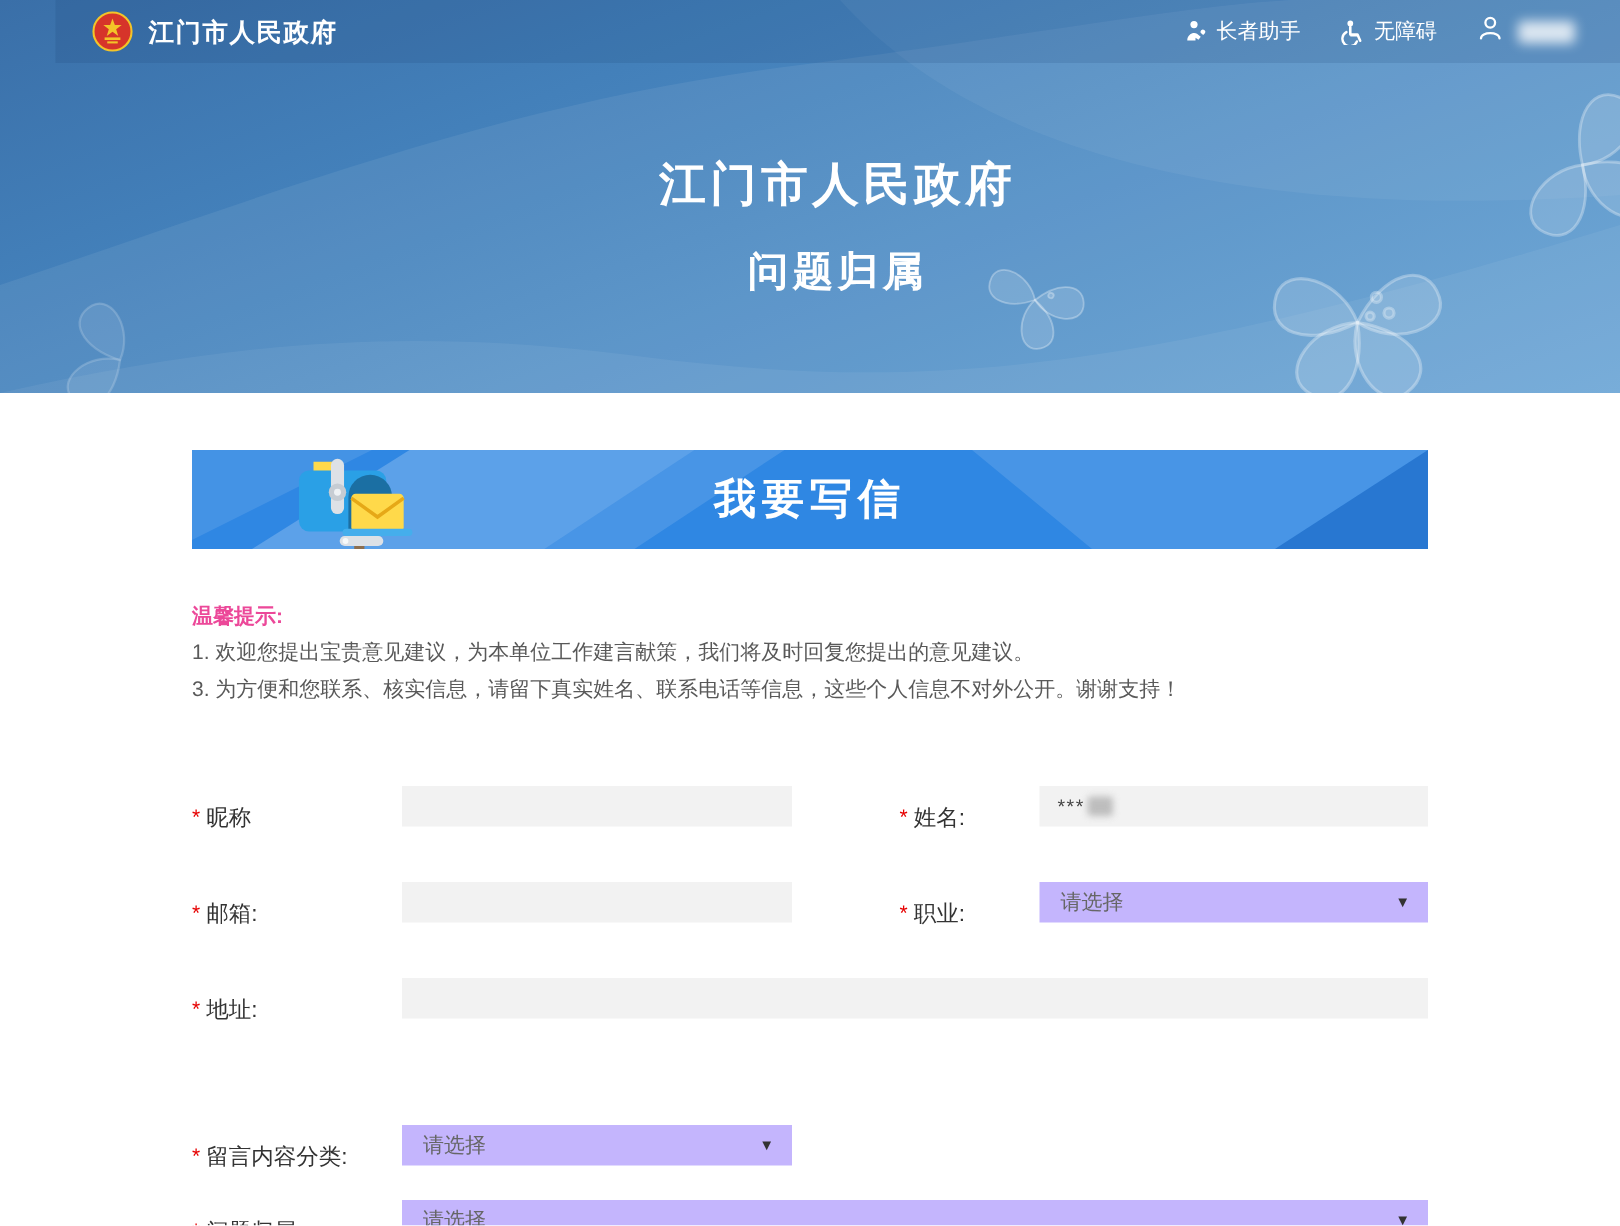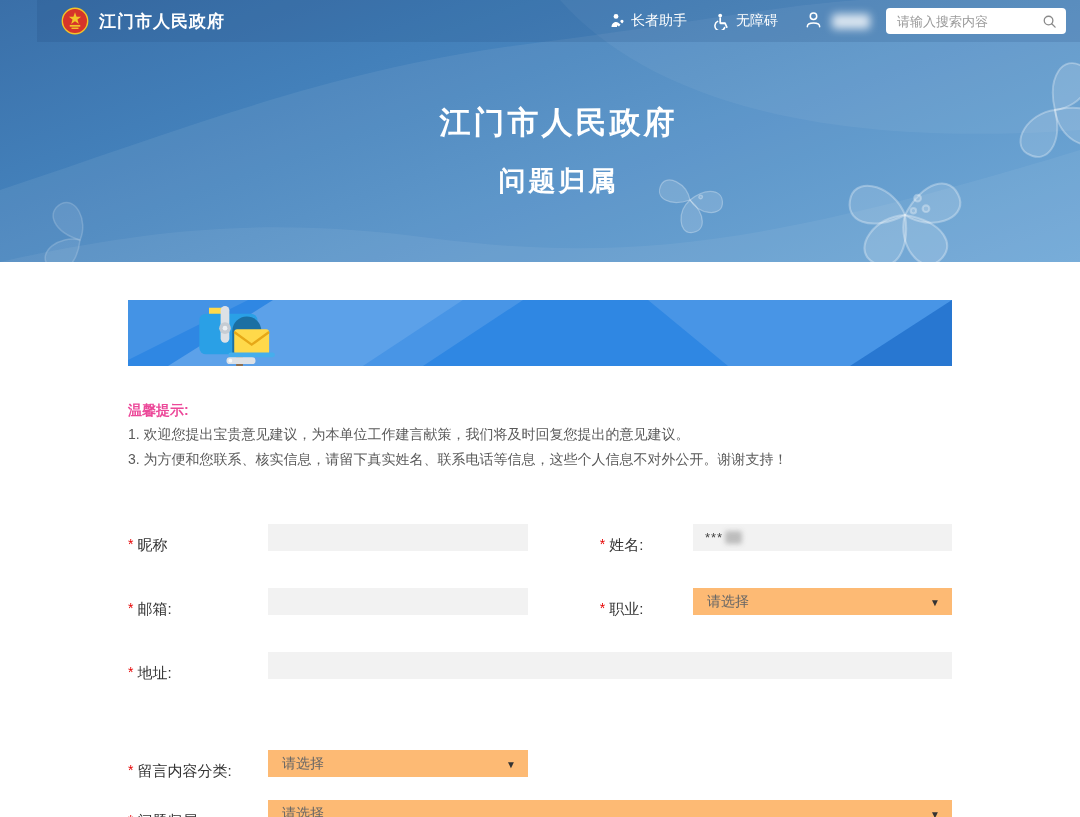--- a/index.html
+++ b/index.html
@@ -54,21 +54,21 @@
 
   .f-input { height:27px; background:#f2f2f2; border:0; outline:0; padding:0 10px;
              font-size:14px; color:#333; flex:none; }
   .w-small { width:260px; } .w-right { width:259px; } .w-wide { width:684px; }
 
   .f-value { height:27px; background:#f2f2f2; display:flex; align-items:center;
              padding-left:12px; font-size:13px; color:#444; letter-spacing:1px; flex:none; }
   .censor { display:inline-block; width:17px; height:13px; background:#9a9a9a;
             filter:blur(2.5px); opacity:.6; border-radius:2px; margin-left:2px; }
 
-  .f-select { position:relative; height:27px; background:#fdba74; display:flex; align-items:center;
+  .f-select { position:relative; height:27px; background:#c4b5fd; display:flex; align-items:center;
               padding:0 24px 0 14px; font-size:14px; color:#666; cursor:pointer; flex:none; }
   .f-select .arrow { position:absolute; right:12px; top:50%; transform:translateY(-50%);
                      font-size:10px; color:#333; }
 
   .row-address { margin-bottom:63px; }
   .row-category { margin-bottom:15px; }
   .row-attribution { margin-bottom:0;align-items:center; }
 </style>
 </head>
 <body>
@@ -141,29 +141,20 @@
           <span>无障碍</span>
         </div>
         <div class="user">
           <span class="ico">
             <svg width="19" height="19" viewBox="0 0 20 20">
               <circle cx="10" cy="6.5" r="3.4" stroke="#fff" stroke-width="1.6" fill="none"></circle>
               <path d="M3.5,17.5 C3.5,12.5 16.5,12.5 16.5,17.5" stroke="#fff" stroke-width="1.6" fill="none" stroke-linecap="round"></path>
             </svg>
           </span>
           <span class="user-blob"></span>
-        </div>
-        <div class="search">
-          <input type="text" placeholder="请输入搜索内容" style="">
-          <span style="display:flex;">
-            <svg width="15" height="15" viewBox="0 0 16 16">
-              <circle cx="7" cy="7" r="4.6" stroke="#8a8a8a" stroke-width="1.4" fill="none"></circle>
-              <line x1="10.4" y1="10.4" x2="14" y2="14" stroke="#8a8a8a" stroke-width="1.4" stroke-linecap="round"></line>
-            </svg>
-          </span>
         </div>
       </div>
     </div>
 
     <div class="hero-title1">江门市人民政府</div>
     <div class="hero-title2">问题归属</div>
   </div>
 
   <div class="container">
 
@@ -182,20 +173,21 @@
         <path d="M42,54 L42,30 a15,15 0 0 1 30,0 L72,54 Z" fill="#1b6fa3"></path>
         <rect x="30" y="4" width="9" height="38" rx="4.5" fill="#dde1e6"></rect>
         <circle cx="34.5" cy="27" r="6" fill="#c6ccd3"></circle>
         <circle cx="34.5" cy="27" r="2.4" fill="#eef1f4"></circle>
         <rect x="44" y="28" width="36" height="26" rx="3" fill="#ffd94a"></rect>
         <path d="M44,31 L62,44 L80,31" stroke="#e6a817" stroke-width="2.4" fill="none"></path>
         <rect x="38" y="52" width="48" height="5" rx="2.5" fill="#45aeec"></rect>
         <rect x="36" y="57" width="30" height="7" rx="3.5" fill="#dde1e6"></rect>
         <circle cx="40" cy="60.5" r="2" fill="#f7f9fa"></circle>
       </svg>
+      <div class="wb-title">我要写信</div>
     </div>
 
     <div class="tips">
       <div class="tips-heading">温馨提示:</div>
       <div class="tips-item">1. 欢迎您提出宝贵意见建议，为本单位工作建言献策，我们将及时回复您提出的意见建议。</div>
       <div class="tips-item">3. 为方便和您联系、核实信息，请留下真实姓名、联系电话等信息，这些个人信息不对外公开。谢谢支持！</div>
     </div>
 
     <div class="form">
 

